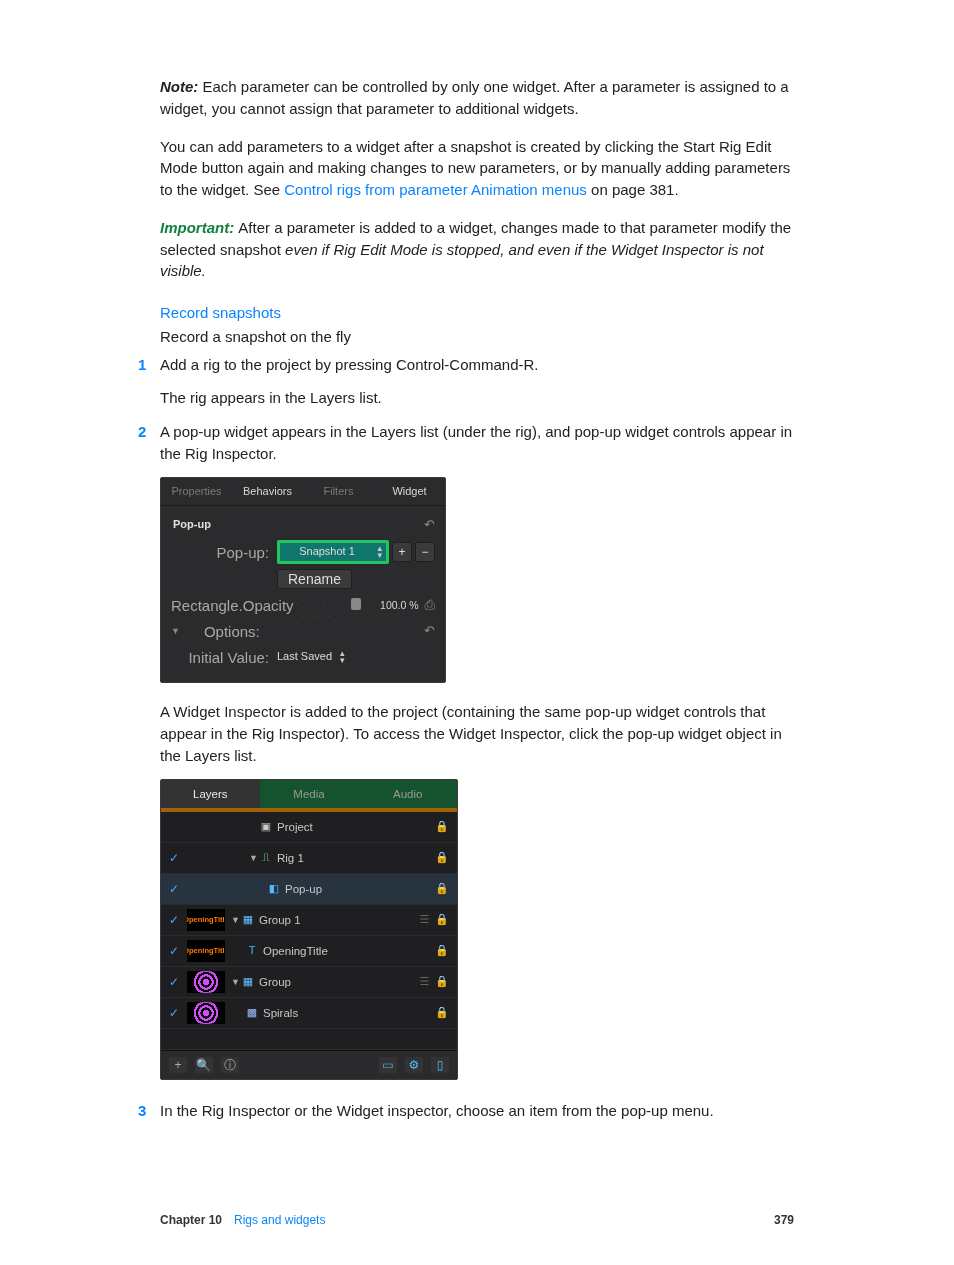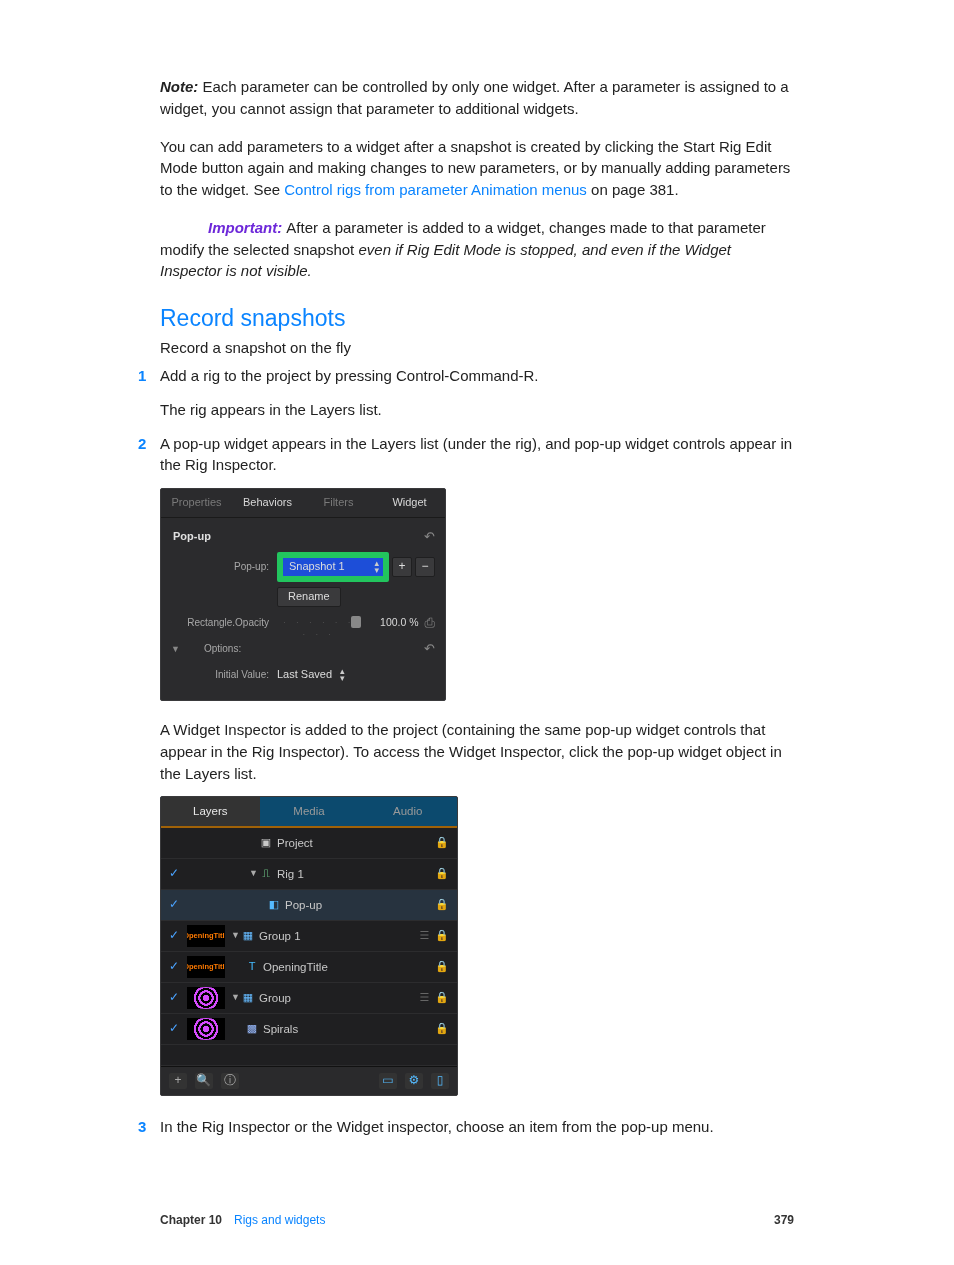--- a/index.html
+++ b/index.html
@@ -14,25 +14,25 @@
   .page {
     width: 954px;
     min-height: 1265px;
     margin: 0 auto;
     padding: 76px 160px 36px 160px;
     box-sizing: border-box;
     position: relative;
   }
   p.body { margin: 0 0 16px 0; }
   .note-label, .important-label { font-style: italic; font-weight: 600; }
-  .important-label { color: #6d28d9; margin-left: 48px; }
+  .important-label { color: #15803d; }
   .link { color: #0a84ff; }
   h2.section-heading {
     color: #0a84ff;
-    font-size: 23px;
+    font-size: 15px;
     font-weight: 500;
     margin: 20px 0 2px 0;
   }
   .sub-heading {
     font-weight: 400;
     margin: 0 0 6px 0;
   }
   ol.steps {
     list-style: none;
     padding: 0;
@@ -82,38 +82,39 @@
     display: flex;
     align-items: center;
     min-height: 22px;
     margin-bottom: 4px;
   }
   .panel-label {
     width: 98px;
     text-align: right;
     padding-right: 8px;
     color: #a8a8a8;
-    font-size: 10px;
+    font-size: 15px;
   }
   .panel-section-head {
     color: #e0e0e0;
     font-weight: 600;
     padding-left: 2px;
   }
   .popup-field {
     flex: 1;
-    background: #1d4ed8;
-    border: 6px solid #22c55e;
+    background: #0f766e;
+    border: 3px solid #22c55e;
     border-radius: 2px;
     height: 18px;
     display: flex;
     align-items: center;
     padding: 0 18px 0 6px;
     color: #ddd;
     position: relative;
+    justify-content: center;
   }
   .popup-field .chevrons {
     position: absolute;
     right: 4px;
     font-size: 9px;
     color: #ccc;
     line-height: 7px;
   }
   .mini-btn {
     width: 18px; height: 18px;
@@ -129,21 +130,21 @@
   }
   .btn-med {
     background: #3a3a3c;
     border: 1px solid #1f1f20;
     border-radius: 2px;
     color: #ddd;
     height: 18px;
     display: inline-flex;
     align-items: center;
     padding: 0 10px;
-    font-size: 11px;
+    font-size: 14px;
   }
   .slider-track {
     flex: 1;
     height: 6px;
     position: relative;
     margin-right: 6px;
   }
   .slider-dots {
     letter-spacing: 4px;
     color: #555;
@@ -171,22 +172,22 @@
     background: #1f1f21;
     color: #c8c8c8;
     font-size: 11.5px;
     border: 1px solid #3a3a3c;
     border-radius: 2px;
     overflow: hidden;
     margin: 4px 0 20px 0;
   }
   .layers-tabs {
     display: flex;
-    background: #0c4a6e;
-    border-bottom: 2px solid #a16207;
+    background: #14532d;
+    border-bottom: 4px solid #a16207;
   }
   .layers-tab {
     flex: 1;
     text-align: center;
     padding: 6px 0;
     color: #999;
     font-size: 11.5px;
   }
   .layers-tab.active { color: #e8e8e8; font-weight: 500; background: #333; }
   .lp-row {

